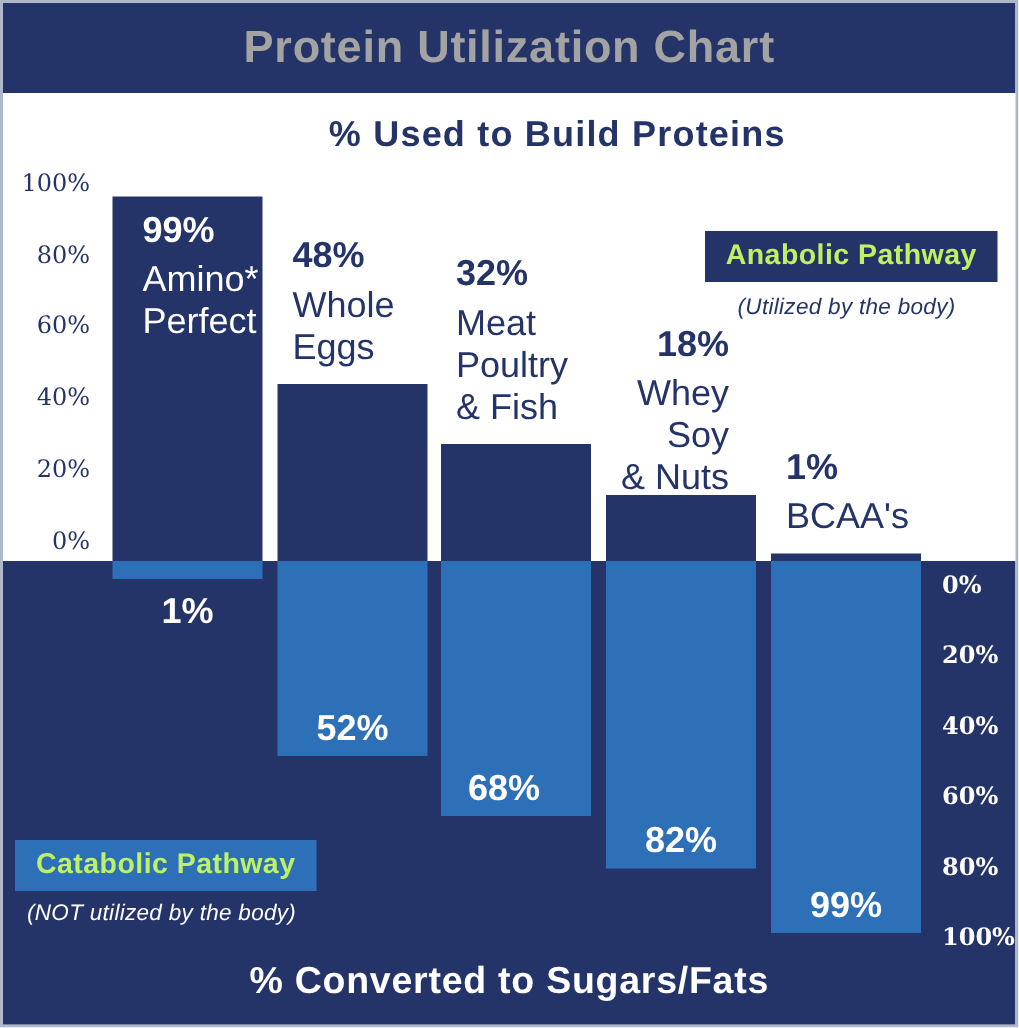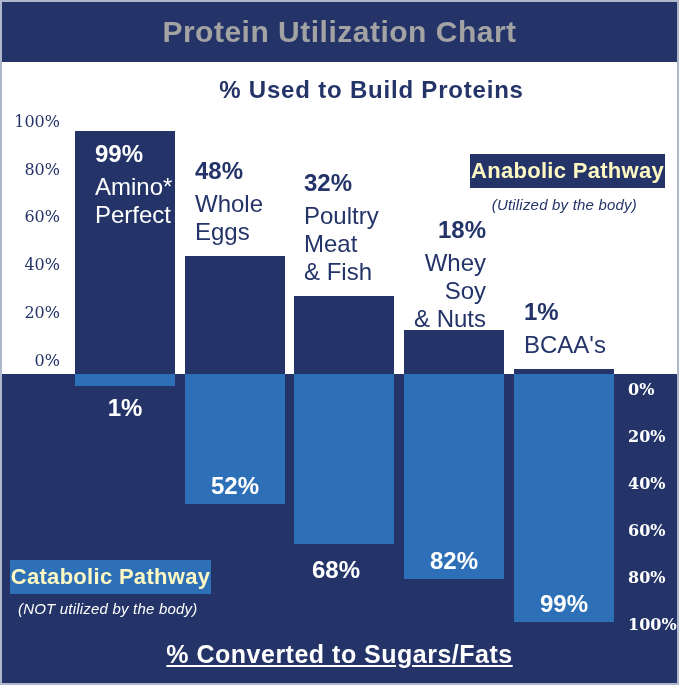--- a/index.html
+++ b/index.html
@@ -41,33 +41,33 @@
     font-size:24px;font-weight:bold;
   }
   .tick{
     position:absolute;height:22px;line-height:22px;
     font-family:"DejaVu Serif",serif;font-size:16px;
   }
   .tick.top-tick{color:var(--navy);text-align:right;}
   .tick.bot-tick{color:#ffffff;font-weight:bold;text-align:left;}
   .pathway-box{
     position:absolute;display:flex;align-items:center;justify-content:center;
-    color:#fef9c3;font-size:22px;font-weight:bold;letter-spacing:.3px;
+    color:#bef264;font-size:19px;font-weight:bold;letter-spacing:.3px;
   }
   .anabolic-box{left:468px;top:152px;width:195px;height:34px;background:var(--navy);}
   .catabolic-box{left:8px;top:558px;width:201px;height:34px;background:var(--lblue);}
   .pathway-note{
     position:absolute;font-style:italic;font-size:15px;letter-spacing:.2px;
   }
   .anabolic-note{left:440px;top:194px;width:195px;text-align:right;color:var(--navy);}
   .catabolic-note{left:16px;top:598px;color:#ffffff;}
   .footer{
     position:absolute;left:0;top:638px;width:100%;
     text-align:center;color:#ffffff;
-    font-size:25px;font-weight:bold;letter-spacing:.5px;text-decoration:underline;
+    font-size:25px;font-weight:bold;letter-spacing:.5px;
   }
 </style>
 </head>
 <body>
 
 <div id="page" style="border-color: rgb(174, 184, 202);">
 
   <div class="header">
     <div class="chart-title">Protein Utilization Chart</div>
   </div>
@@ -90,25 +90,25 @@
       <div class="bar-label above" style="left: 193px; bottom: 436.6px;">
         <div class="pct">48%</div>
         <div class="cat-line">Whole</div>
         <div class="cat-line">Eggs</div>
       </div>
       <div class="botpct" style="left: 183px; width: 100px; top: 470px;">52%</div>
       <div class="top-bar" style="left: 292px; width: 100px; top: 293.6px; height: 78.4px;"></div>
       <div class="bot-bar" style="left: 292px; width: 100px; top: 372px; height: 170px;"></div>
       <div class="bar-label above" style="left: 302px; bottom: 397.4px;">
         <div class="pct">32%</div>
+        <div class="cat-line">Meat</div>
         <div class="cat-line">Poultry</div>
-        <div class="cat-line">Meat</div>
         <div class="cat-line">&amp; Fish</div>
       </div>
-      <div class="botpct" style="left: 292px; width: 84px; top: 510px; margin-top: 44px;">68%</div>
+      <div class="botpct" style="left: 292px; width: 84px; top: 510px;">68%</div>
       <div class="top-bar" style="left: 402px; width: 100px; top: 327.9px; height: 44.1px;"></div>
       <div class="bot-bar" style="left: 402px; width: 100px; top: 372px; height: 205px;"></div>
       <div class="bar-label above" style="left: 412px; bottom: 350px; text-align: right;">
         <div class="pct">18%</div>
         <div class="cat-line">Whey</div>
         <div class="cat-line">Soy</div>
         <div class="cat-line">&amp; Nuts</div>
       </div>
       <div class="botpct" style="left: 402px; width: 100px; top: 545px;">82%</div>
       <div class="top-bar" style="left: 512px; width: 100px; top: 367px; height: 5px;"></div>

